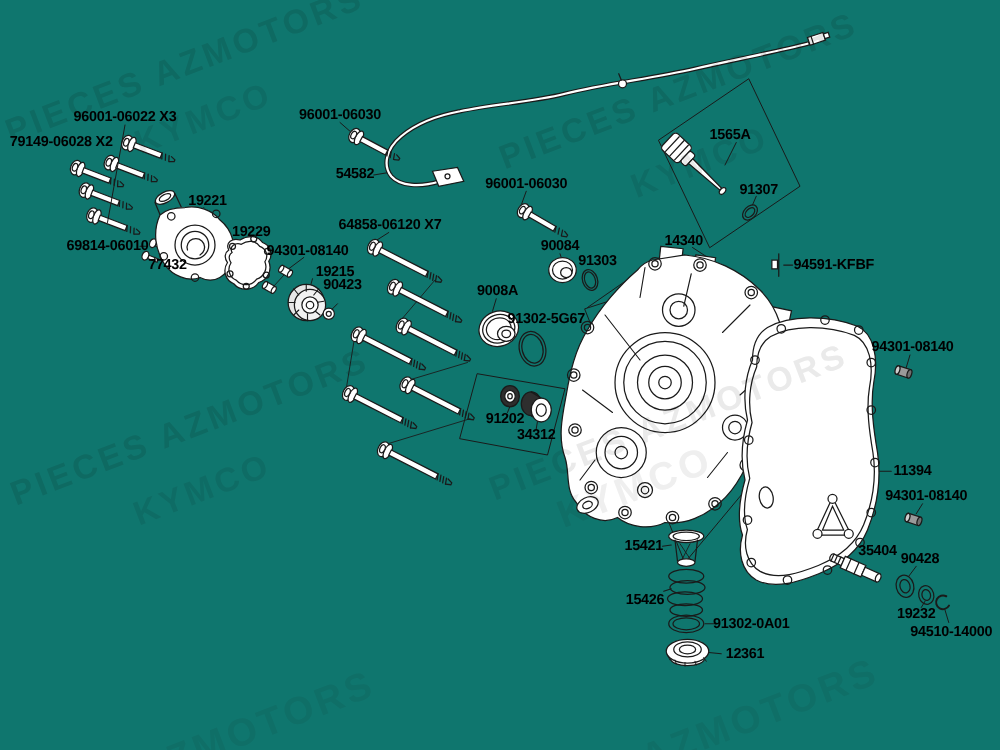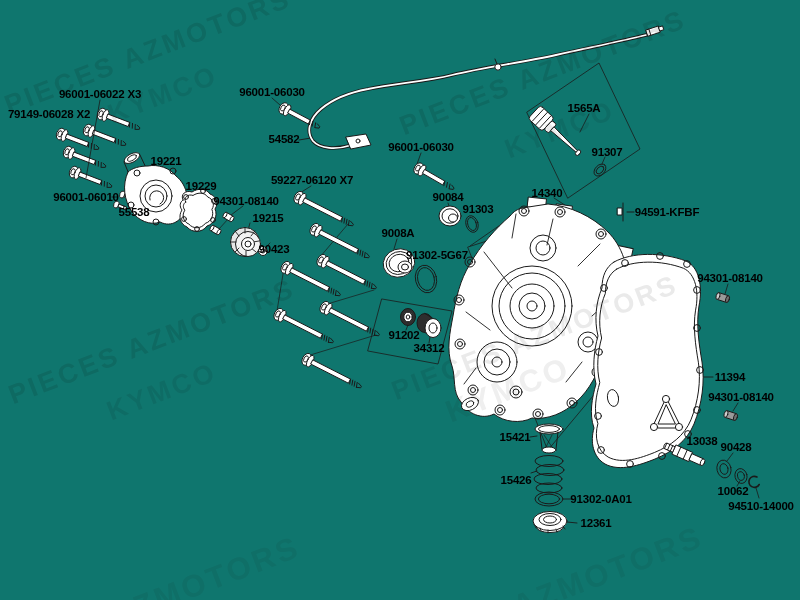--- a/index.html
+++ b/index.html
@@ -420,47 +420,47 @@
       <line x1="548" y1="530" x2="548" y2="533"></line>
           <line x1="556" y1="529" x2="557" y2="532"></line>
       <line x1="563" y1="526" x2="565" y2="529"></line>
     </g>
   </g>
 </svg>
 
 <div>
   <div class="lbl" style="left:100px;top:94px">96001-06022 X3</div>
   <div class="lbl" style="left:49px;top:114px">79149-06028 X2</div>
-  <div class="lbl" style="left:86px;top:197px">96001-06010</div>
-  <div class="lbl" style="left:134px;top:212px">55538</div>
+  <div class="lbl" style="left:86px;top:197px">69814-06010</div>
+  <div class="lbl" style="left:134px;top:212px">77432</div>
   <div class="lbl" style="left:166px;top:161px">19221</div>
   <div class="lbl" style="left:201px;top:186px">19229</div>
   <div class="lbl" style="left:246px;top:201px">94301-08140</div>
   <div class="lbl" style="left:268px;top:218px">19215</div>
-  <div class="lbl" style="left:274px;top:249px">90423</div>
+  <div class="lbl" style="left:274px;top:228px">90423</div>
   <div class="lbl" style="left:272px;top:92px">96001-06030</div>
   <div class="lbl" style="left:284px;top:139px">54582</div>
-  <div class="lbl" style="left:312px;top:180px">59227-06120 X7</div>
+  <div class="lbl" style="left:312px;top:180px">64858-06120 X7</div>
   <div class="lbl" style="left:421px;top:147px">96001-06030</div>
   <div class="lbl" style="left:448px;top:197px">90084</div>
   <div class="lbl" style="left:478px;top:209px">91303</div>
   <div class="lbl" style="left:398px;top:233px">9008A</div>
   <div class="lbl" style="left:437px;top:255px">91302-5G67</div>
   <div class="lbl" style="left:404px;top:335px">91202</div>
   <div class="lbl" style="left:429px;top:348px">34312</div>
   <div class="lbl" style="left:547px;top:193px">14340</div>
   <div class="lbl" style="left:584px;top:108px">1565A</div>
   <div class="lbl" style="left:607px;top:152px">91307</div>
   <div class="lbl" style="left:667px;top:212px">94591-KFBF</div>
   <div class="lbl" style="left:730px;top:278px">94301-08140</div>
   <div class="lbl" style="left:730px;top:377px">11394</div>
   <div class="lbl" style="left:741px;top:397px">94301-08140</div>
-  <div class="lbl" style="left:702px;top:441px">13038</div>
+  <div class="lbl" style="left:702px;top:441px">35404</div>
   <div class="lbl" style="left:736px;top:447px">90428</div>
-  <div class="lbl" style="left:733px;top:491px">10062</div>
+  <div class="lbl" style="left:733px;top:491px">19232</div>
   <div class="lbl" style="left:761px;top:506px">94510-14000</div>
   <div class="lbl" style="left:515px;top:437px">15421</div>
   <div class="lbl" style="left:516px;top:480px">15426</div>
   <div class="lbl" style="left:601px;top:499px">91302-0A01</div>
   <div class="lbl" style="left:596px;top:523px">12361</div>
 </div>
 
 <div>
   <div class="wm wm-a" style="left:148px;top:52px">PIECES AZMOTORS</div>
   <div class="wm wm-b" style="left:163px;top:95px">KYMCO</div>

